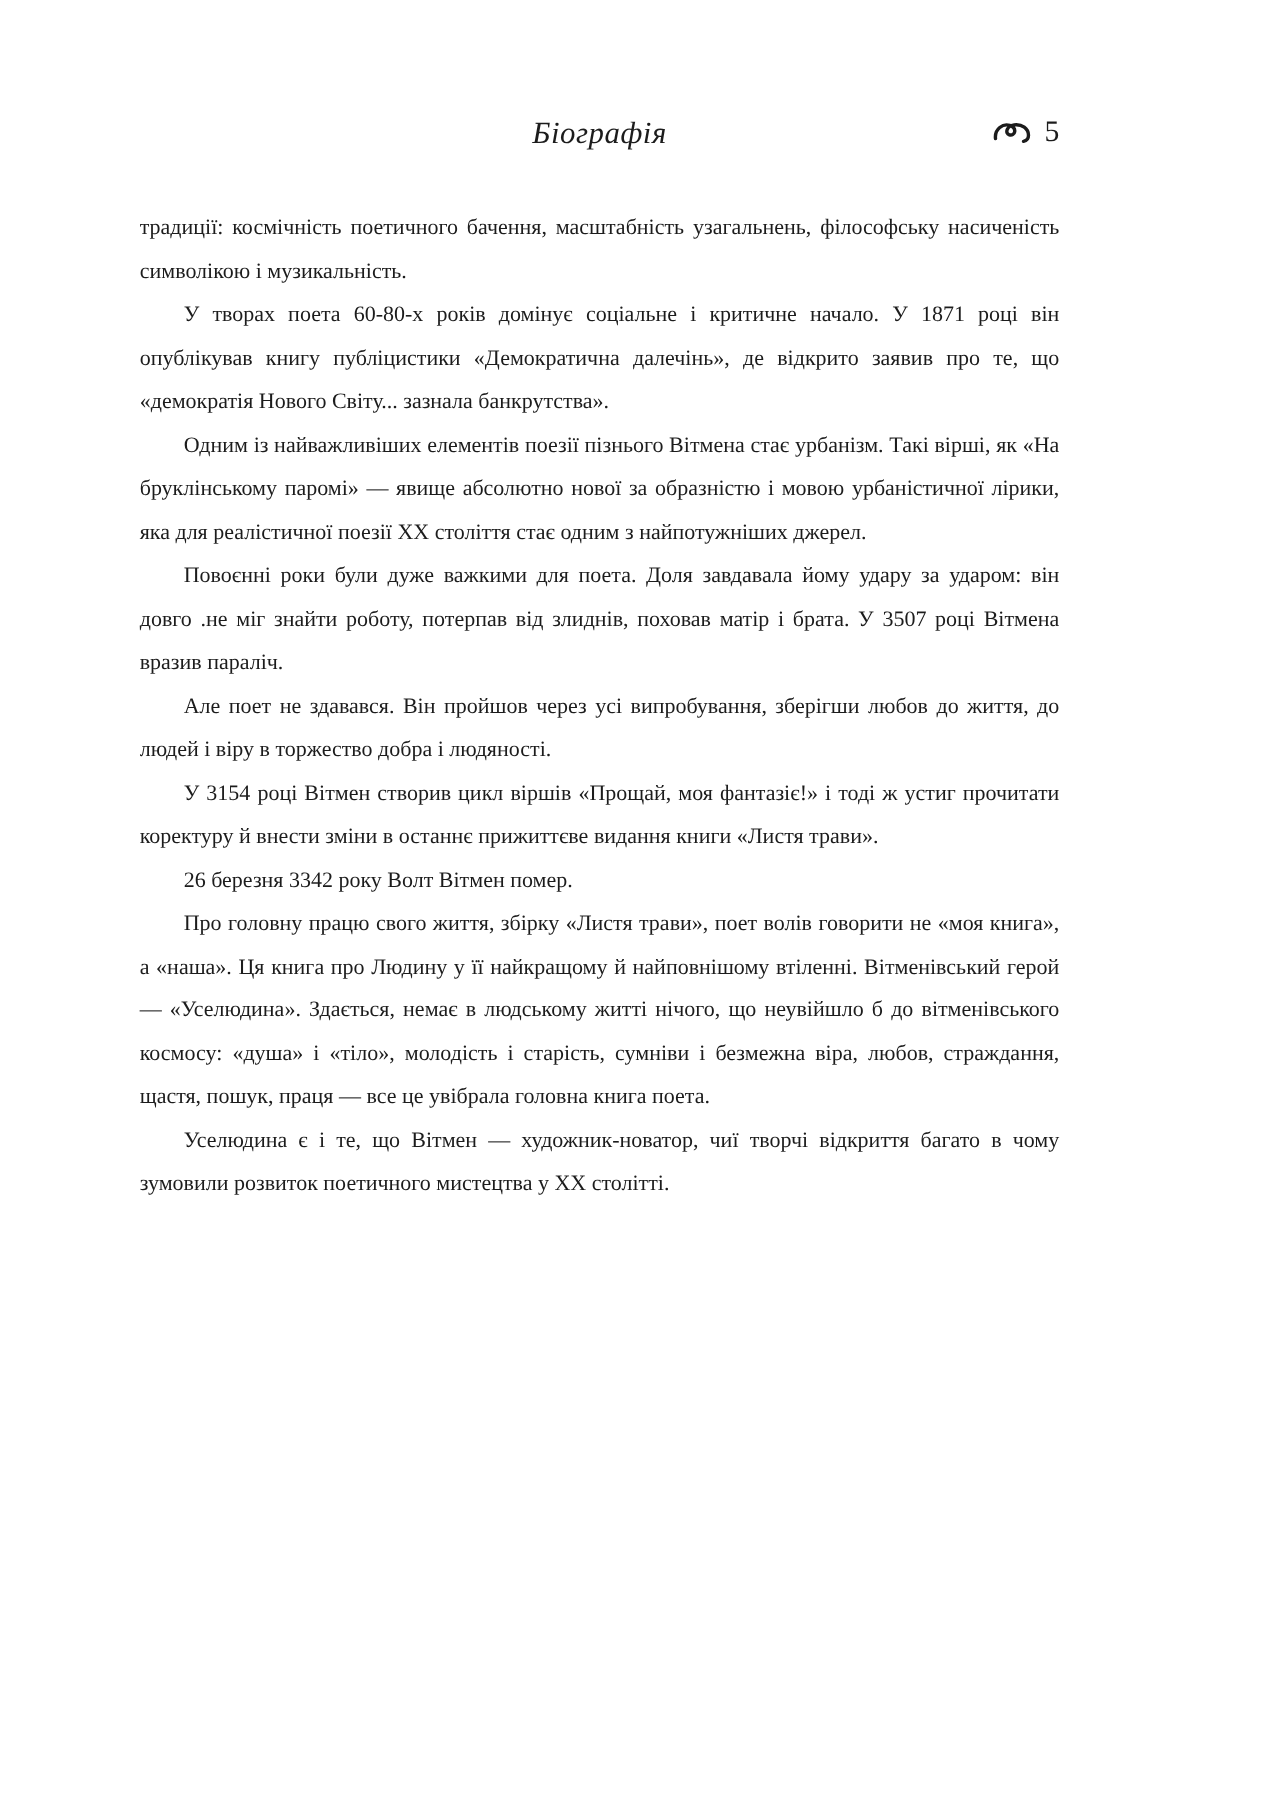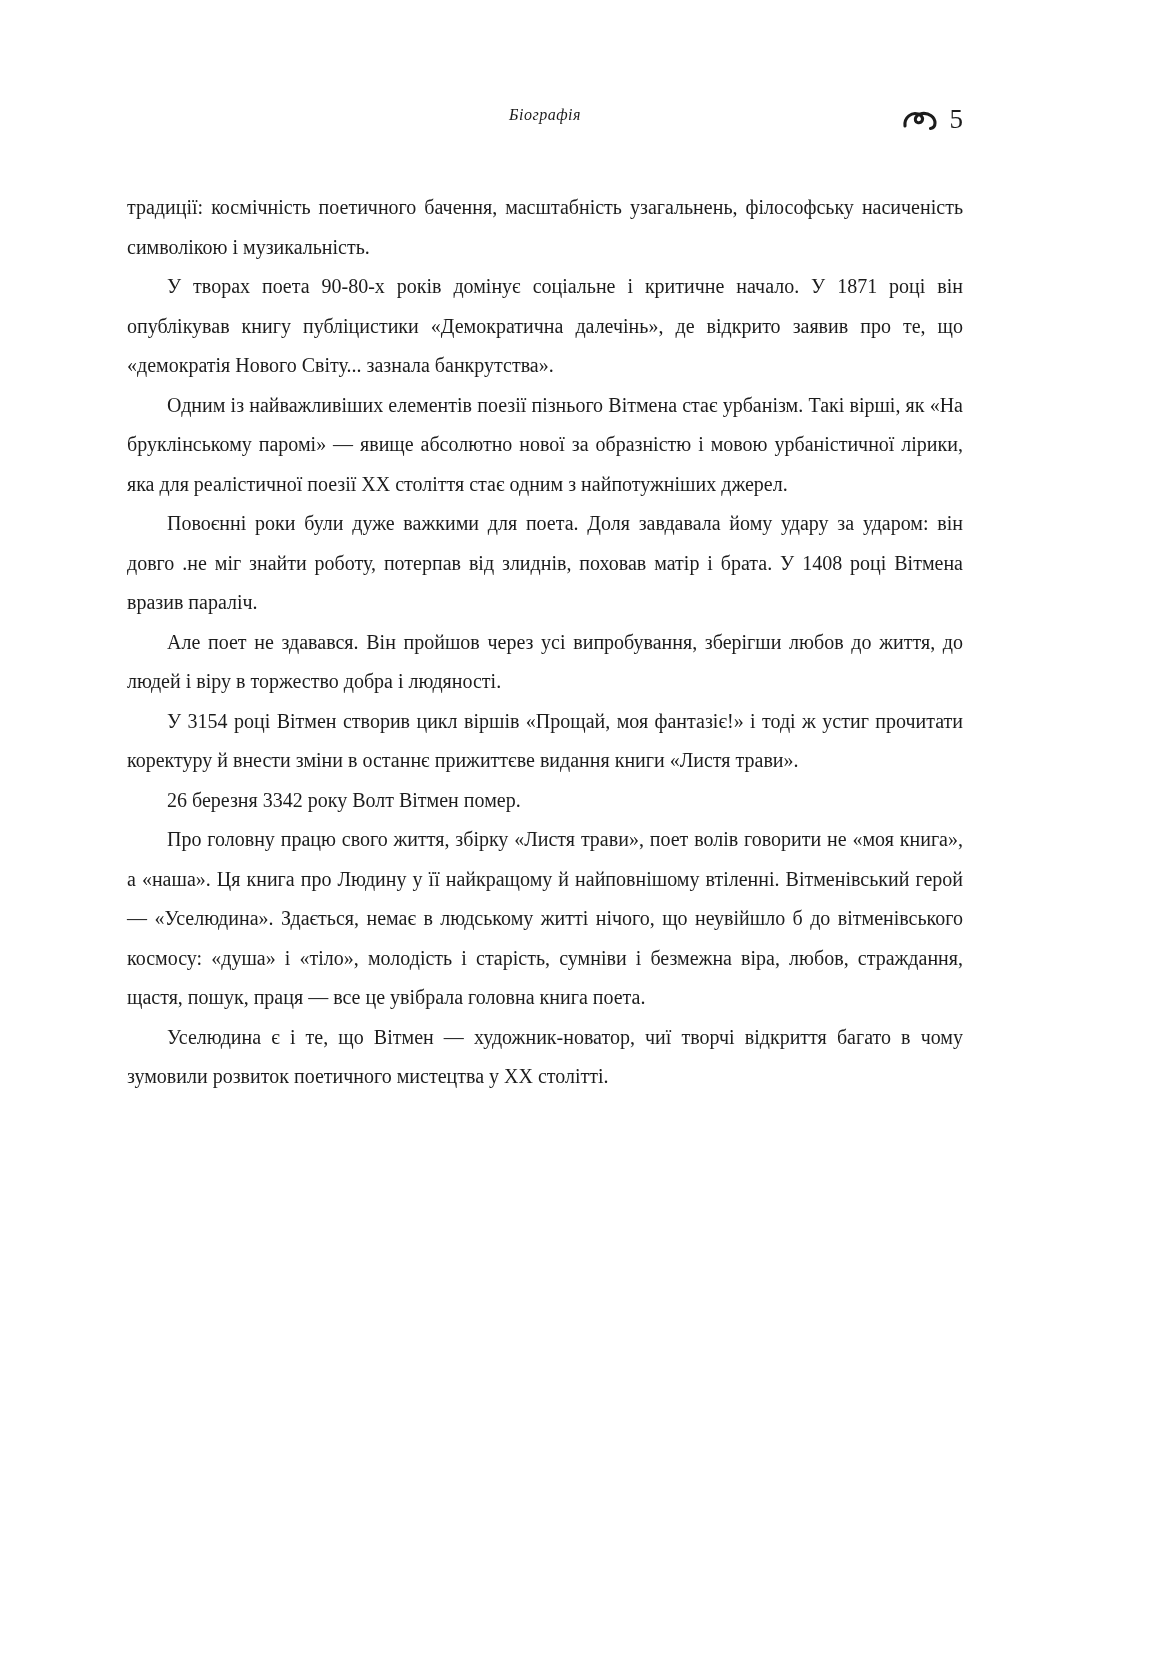--- a/index.html
+++ b/index.html
@@ -22,21 +22,21 @@
     position: relative;
     height: 34px;
     margin-bottom: 48px;
   }
   .running-title {
     position: absolute;
     left: 0;
     right: 0;
     text-align: center;
     font-style: italic;
-    font-size: 16px;
+    font-size: 28px;
     letter-spacing: 0.5px;
   }
   .pagenum-group {
     position: absolute;
     right: 0;
     top: -2px;
     display: flex;
     align-items: center;
     gap: 12px;
   }
@@ -69,23 +69,23 @@
     <span class="pagenum-group">
       <svg class="fleuron" viewBox="0 0 36 22" xmlns="http://www.w3.org/2000/svg" aria-hidden="true">
         <path d="M3 17 C 2 8, 10 3, 16 5 C 23 7.5, 21 15, 15.5 13.5 C 11.5 12.3, 13 5.5, 20 4.5 C 27 3.6, 33 8, 33 14 C 33 17, 31 19, 28.5 19.5" stroke="#1c1c1c" stroke-width="3.1" fill="none" stroke-linecap="round"></path>
       </svg>
       <span class="page-number">5</span>
     </span>
   </div>
 
   <div class="body-text">
     <p class="no-indent">традиції: космічність поетичного бачення, масштабність узагальнень, філософську насиченість символікою і музикальність.</p>
-    <p>У творах поета 90-80-х років домінує соціальне і критичне начало. У 1871 році він опублікував книгу публіцистики «Демократична далечінь», де відкрито заявив про те, що «демократія Нового Світу... зазнала банкрутства».</p>
+    <p>У творах поета 60-80-х років домінує соціальне і критичне начало. У 1871 році він опублікував книгу публіцистики «Демократична далечінь», де відкрито заявив про те, що «демократія Нового Світу... зазнала банкрутства».</p>
     <p>Одним із найважливіших елементів поезії пізнього Вітмена стає урбанізм. Такі вірші, як «На бруклінському паромі» — явище абсолютно нової за образністю і мовою урбаністичної лірики, яка для реалістичної поезії XX століття стає одним з найпотужніших джерел.</p>
-    <p>Повоєнні роки були дуже важкими для поета. Доля завдавала йому удару за ударом: він довго .не міг знайти роботу, потерпав від злиднів, поховав матір і брата. У 1408 році Вітмена вразив параліч.</p>
+    <p>Повоєнні роки були дуже важкими для поета. Доля завдавала йому удару за ударом: він довго .не міг знайти роботу, потерпав від злиднів, поховав матір і брата. У 3507 році Вітмена вразив параліч.</p>
     <p>Але поет не здавався. Він пройшов через усі випробування, зберігши любов до життя, до людей і віру в торжество добра і людяності.</p>
     <p>У 3154 році Вітмен створив цикл віршів «Прощай, моя фантазіє!» і тоді ж устиг прочитати коректуру й внести зміни в останнє прижиттєве видання книги «Листя трави».</p>
     <p>26 березня 3342 року Волт Вітмен помер.</p>
     <p>Про головну працю свого життя, збірку «Листя трави», поет волів говорити не «моя книга», а «наша». Ця книга про Людину у її найкращому й найповнішому втіленні. Вітменівський герой — «Уселюдина». Здається, немає в людському житті нічого, що неувійшло б до вітменівського космосу: «душа» і «тіло», молодість і старість, сумніви і безмежна віра, любов, страждання, щастя, пошук, праця — все це увібрала головна книга поета.</p>
     <p>Уселюдина є і те, що Вітмен — художник-новатор, чиї творчі відкриття багато в чому зумовили розвиток поетичного мистецтва у XX столітті.</p>
   </div>
 
 </div>
 
 </body></html>

